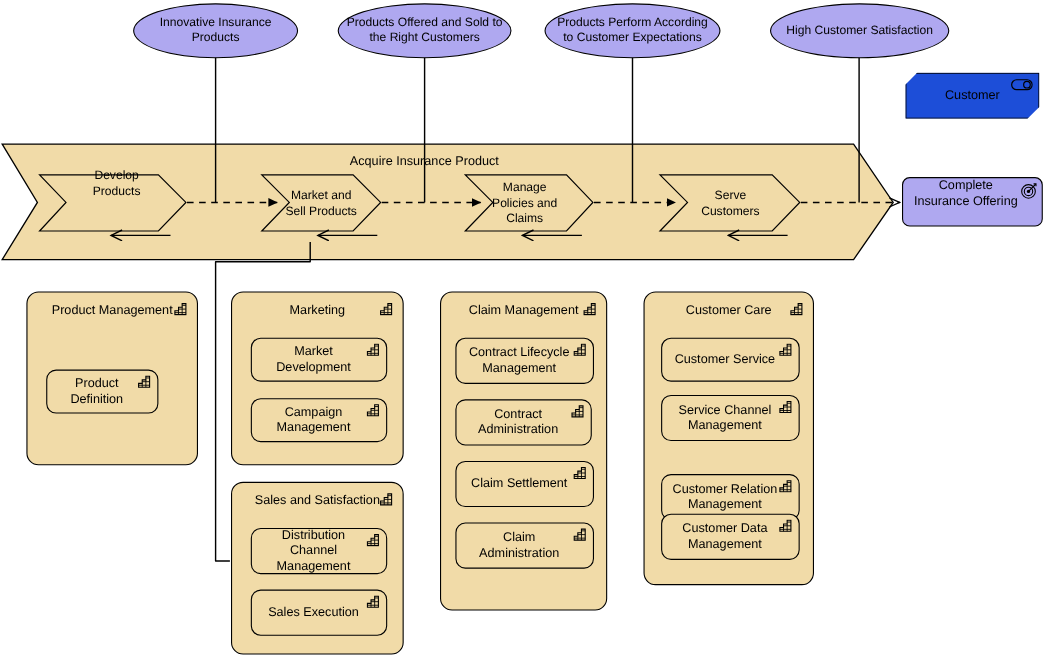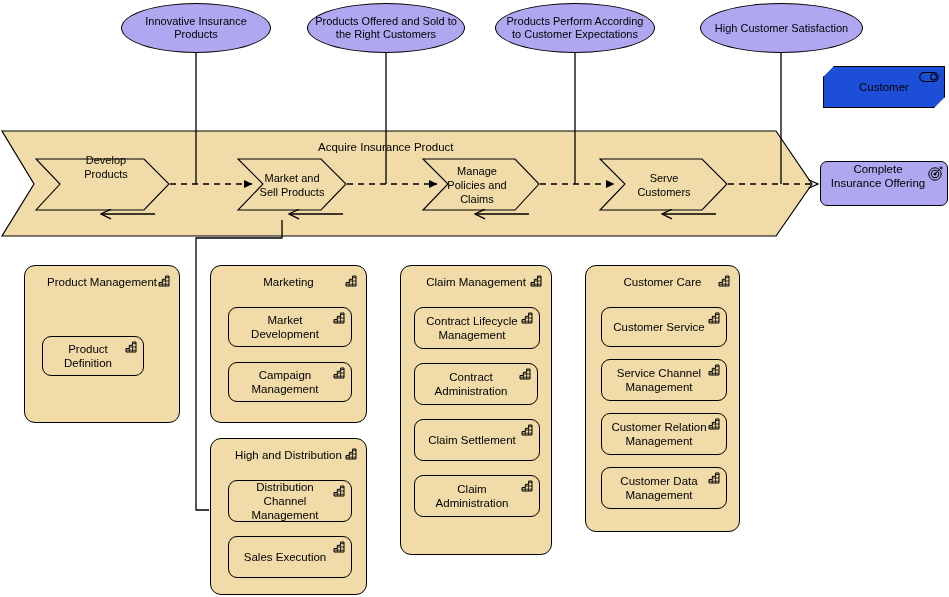--- a/index.html
+++ b/index.html
@@ -260,21 +260,21 @@
     <div class="fitem" style="left:17px; top:96px; width:124px; height:40px;">
       <span>Campaign Management</span>
       <svg class="ico ico-func" style="right:5px; top:4px;" viewBox="0 0 13 12" xmlns="http://www.w3.org/2000/svg">
         <path d="M1,11 L1,7.5 L4.3,7.5 L4.3,4.3 L7.6,4.3 L7.6,1 L11,1 L11,11 Z" fill="none" stroke="#000" stroke-width="1"></path>
         <path d="M4.3,7.5 L4.3,11 M7.6,4.3 L7.6,11 M1,9.2 L11,9.2 M4.3,6 L11,6 M7.6,2.6 L11,2.6" stroke="#000" stroke-width="0.8"></path>
       </svg>
     </div>
   </div>
 
   <div class="node fgroup" style="left:210px; top:438px; width:157px; height:157px;">
-    <div class="gtitle">High and Distribution</div>
+    <div class="gtitle">Sales and Satisfaction</div>
     <svg class="ico ico-func" style="right:8px; top:9px;" viewBox="0 0 13 12" xmlns="http://www.w3.org/2000/svg">
       <path d="M1,11 L1,7.5 L4.3,7.5 L4.3,4.3 L7.6,4.3 L7.6,1 L11,1 L11,11 Z" fill="none" stroke="#000" stroke-width="1"></path>
       <path d="M4.3,7.5 L4.3,11 M7.6,4.3 L7.6,11 M1,9.2 L11,9.2 M4.3,6 L11,6 M7.6,2.6 L11,2.6" stroke="#000" stroke-width="0.8"></path>
     </svg>
 
     <div class="fitem" style="left:17px; top:41px; width:124px; height:42px;">
       <span>Distribution Channel Management</span>
       <svg class="ico ico-func" style="right:5px; top:4px;" viewBox="0 0 13 12" xmlns="http://www.w3.org/2000/svg">
         <path d="M1,11 L1,7.5 L4.3,7.5 L4.3,4.3 L7.6,4.3 L7.6,1 L11,1 L11,11 Z" fill="none" stroke="#000" stroke-width="1"></path>
         <path d="M4.3,7.5 L4.3,11 M7.6,4.3 L7.6,11 M1,9.2 L11,9.2 M4.3,6 L11,6 M7.6,2.6 L11,2.6" stroke="#000" stroke-width="0.8"></path>
@@ -346,21 +346,21 @@
     </div>
 
     <div class="fitem" style="left:15px; top:93px; width:126px; height:42px;">
       <span>Service Channel Management</span>
       <svg class="ico ico-func" style="right:5px; top:4px;" viewBox="0 0 13 12" xmlns="http://www.w3.org/2000/svg">
         <path d="M1,11 L1,7.5 L4.3,7.5 L4.3,4.3 L7.6,4.3 L7.6,1 L11,1 L11,11 Z" fill="none" stroke="#000" stroke-width="1"></path>
         <path d="M4.3,7.5 L4.3,11 M7.6,4.3 L7.6,11 M1,9.2 L11,9.2 M4.3,6 L11,6 M7.6,2.6 L11,2.6" stroke="#000" stroke-width="0.8"></path>
       </svg>
     </div>
 
-    <div class="fitem" style="left:15px; top:147px; width:126px; height:42px;">
+    <div class="fitem" style="left:15px; top:165px; width:126px; height:42px;">
       <span>Customer Relation Management</span>
       <svg class="ico ico-func" style="right:5px; top:4px;" viewBox="0 0 13 12" xmlns="http://www.w3.org/2000/svg">
         <path d="M1,11 L1,7.5 L4.3,7.5 L4.3,4.3 L7.6,4.3 L7.6,1 L11,1 L11,11 Z" fill="none" stroke="#000" stroke-width="1"></path>
         <path d="M4.3,7.5 L4.3,11 M7.6,4.3 L7.6,11 M1,9.2 L11,9.2 M4.3,6 L11,6 M7.6,2.6 L11,2.6" stroke="#000" stroke-width="0.8"></path>
       </svg>
     </div>
 
     <div class="fitem" style="left:15px; top:201px; width:126px; height:42px;">
       <span>Customer Data Management</span>
       <svg class="ico ico-func" style="right:5px; top:4px;" viewBox="0 0 13 12" xmlns="http://www.w3.org/2000/svg">

